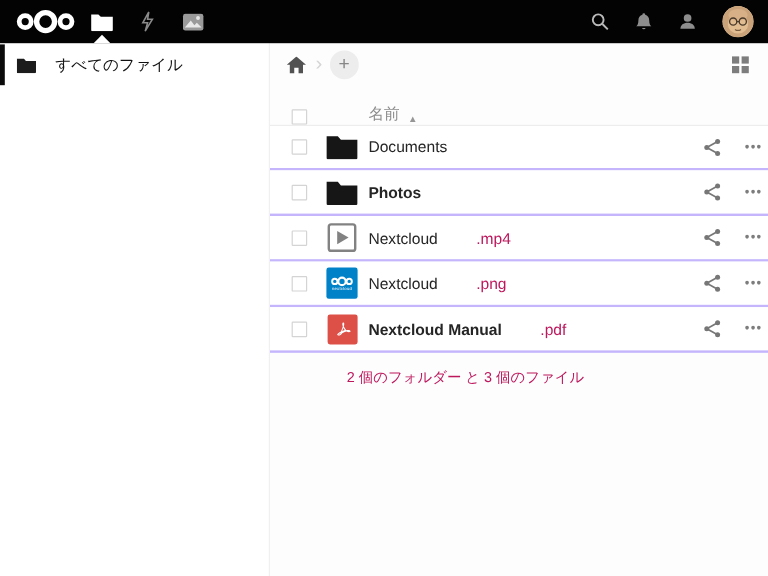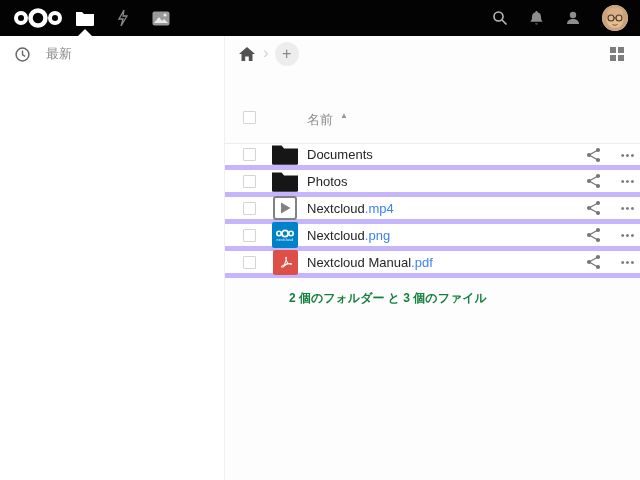--- a/index.html
+++ b/index.html
@@ -50,41 +50,41 @@
     width:24px; height:24px; border-radius:50%; background:#ededed; border:none;
     color:#878787; font-size:16px; line-height:22px; cursor:pointer; text-align:center; padding:0;
   }
   .crumb-spacer { flex:1; }
   .gridview {
     display:grid; grid-template-columns:6px 6px; grid-gap:2px; cursor:pointer; margin-right:4px;
   }
   .gridview span { width:6px; height:6px; background:#7d7d7d; }
   
   .thead {
-    height:32px; display:flex; align-items:flex-start; padding-left:18px; color:#8c8c8c;margin-top:39px;
+    height:32px; display:flex; align-items:flex-end; padding-left:18px; color:#8c8c8c;
   }
   .cb {
     width:13px; height:13px; border:1px solid #d4d4d4; border-radius:1px; background:#fff;
     cursor:pointer; flex-shrink:0;
   }
   .thead .colspacer { width:51px; flex-shrink:0; }
   .sortarrow { font-size:8px; color:#969696; margin-left:7px; }
   .rows {}
   .frow {
-    height:27px; display:flex; align-items:center; padding-left:18px; padding-right:2px;
-    background:#fff; border-bottom:5px solid #c4b5fd; cursor:pointer;
+    height:38px; display:flex; align-items:center; padding-left:18px; padding-right:2px;
+    background:#fff; border-bottom:2px solid #c4b5fd; cursor:pointer;
   }
   .frow:first-child { border-top:1px solid #ededed; }
   .frow .ficon { width:26px; height:26px; margin-left:16px; margin-right:9px; flex-shrink:0;
     display:flex; align-items:center; justify-content:center; }
   .fname { flex:1; white-space:nowrap; overflow:hidden; color:#252525; }
-  .fname .ext { color:#3b82f6; }
+  .fname .ext { color:#be185d;margin-left:32px; }
   .rshare { width:20px; margin-right:15px; display:flex; justify-content:center; cursor:pointer; }
   .rmenu { width:20px; text-align:center; color:#7d7d7d; font-size:11px; letter-spacing:1px; cursor:pointer; }
-  .summary { padding:12px 0 0 64px; color:#15803d; font-size:12px;font-weight:bold; }
+  .summary { padding:12px 0 0 64px; color:#be185d; font-size:12px; }
   
   .tile-folder svg { display:block; }
   .tile-video {
     width:24px; height:24px; border:2px solid #828282; border-radius:3px; background:#fff;
     display:flex; align-items:center; justify-content:center;
   }
   .tile-png {
     width:26px; height:26px; border-radius:2px; background:#0082c9;
     display:flex; flex-direction:column; align-items:center; justify-content:center;
   }
@@ -155,30 +155,29 @@
         <line x1="12" y1="13" x2="14" y2="13" stroke="#4a3a2a" stroke-width="1"></line>
         <path d="M10.5 19.5 q2.5 1.8 5 0" fill="none" stroke="#7a5c41" stroke-width="1"></path>
       </svg>
     </div>
   </div>
 </div>
 
 <div class="main">
 
   <div class="sidebar">
-
-  <div class="nav-item">
+  <div class="nav-item active">
     <span class="nav-ic">
-          <svg width="15" height="15" viewBox="0 0 15 15">
-            <circle cx="7.5" cy="7.5" r="6.4" fill="none" stroke="#666" stroke-width="1.5"></circle>
-            <path d="M7.5 3.5 V7.8 L10.2 9.4" fill="none" stroke="#666" stroke-width="1.4"></path>
+          <svg width="16" height="13" viewBox="0 0 16 13">
+            <path d="M0 1 h6 l1.6 1.8 H16 v9.2 a1 1 0 0 1 -1 1 H1 a1 1 0 0 1 -1 -1 z" fill="#1c1c1c"></path>
           </svg>
         </span>
-    <span class="nav-label">最新</span>
-  </div>
+    <span class="nav-label">すべてのファイル</span>
+  </div>
+
 
 
 
 </div>
 
   <div class="content">
     <div class="crumbbar">
       <span class="crumb-home">
         <svg width="16" height="15" viewBox="0 0 16 15">
           <path d="M8 0 L16 7 H13.5 V14 H9.8 V9.5 H6.2 V14 H2.5 V7 H0 z" fill="#525252"></path>
@@ -227,21 +226,21 @@
 
   <div class="frow">
     <span class="cb"></span>
     <span class="ficon">
             <span class="tile-folder">
               <svg width="26" height="21" viewBox="0 0 26 21">
                 <path d="M0 1.5 h9.5 l2.6 3 H26 v15 a1.3 1.3 0 0 1 -1.3 1.3 H1.3 A1.3 1.3 0 0 1 0 19.5 z" fill="#161616"></path>
               </svg>
             </span>
           </span>
-    <span class="fname"><b style="font-weight:normal">Photos</b><span class="ext"></span></span>
+    <span class="fname"><b style="font-weight:bold">Photos</b><span class="ext"></span></span>
     <span class="rshare">
       <svg width="15" height="16" viewBox="0 0 15 16">
         <circle cx="12" cy="3" r="2.1" fill="#777"></circle>
         <circle cx="3" cy="8" r="2.1" fill="#777"></circle>
         <circle cx="12" cy="13" r="2.1" fill="#777"></circle>
         <line x1="3" y1="8" x2="12" y2="3" stroke="#777" stroke-width="1.4"></line>
         <line x1="3" y1="8" x2="12" y2="13" stroke="#777" stroke-width="1.4"></line>
       </svg>
     </span>
     <span class="rmenu">•••</span>
@@ -296,21 +295,21 @@
 
   <div class="frow">
     <span class="cb"></span>
     <span class="ficon">
             <span class="tile-pdf">
               <svg width="15" height="15" viewBox="0 0 20 20">
                 <path d="M4.5 16.5 c-1.6-1 1.4-3 3.4-3.8 c1-2 2-4.6 2.3-6.3 c-.8-1.6-.8-4 .6-4 c1.4 0 1.2 2.3 .6 4.2 c.7 1.8 1.8 3.4 3 4.3 c1.9-.3 4.4-.2 4.4 1.2 c0 1.4-2.8 1.1-4.6 .3 c-1.6 .4-3.3 1-4.6 1.8 c-1.3 1.9-3.6 3.3-5.1 2.3 z M5.5 15.6 c.8 .3 2-.8 2.6-1.7 c-1.6 .7-3.2 1.5-2.6 1.7 z M10.8 8.2 c-.3 1.2-.8 2.6-1.3 3.8 c1-.5 2-.9 3-1.2 c-.7-.8-1.3-1.7-1.7-2.6 z" fill="#fff"></path>
               </svg>
             </span>
           </span>
-    <span class="fname"><b style="font-weight:normal">Nextcloud Manual</b><span class="ext">.pdf</span></span>
+    <span class="fname"><b style="font-weight:bold">Nextcloud Manual</b><span class="ext">.pdf</span></span>
     <span class="rshare">
       <svg width="15" height="16" viewBox="0 0 15 16">
         <circle cx="12" cy="3" r="2.1" fill="#777"></circle>
         <circle cx="3" cy="8" r="2.1" fill="#777"></circle>
         <circle cx="12" cy="13" r="2.1" fill="#777"></circle>
         <line x1="3" y1="8" x2="12" y2="3" stroke="#777" stroke-width="1.4"></line>
         <line x1="3" y1="8" x2="12" y2="13" stroke="#777" stroke-width="1.4"></line>
       </svg>
     </span>
     <span class="rmenu">•••</span>

